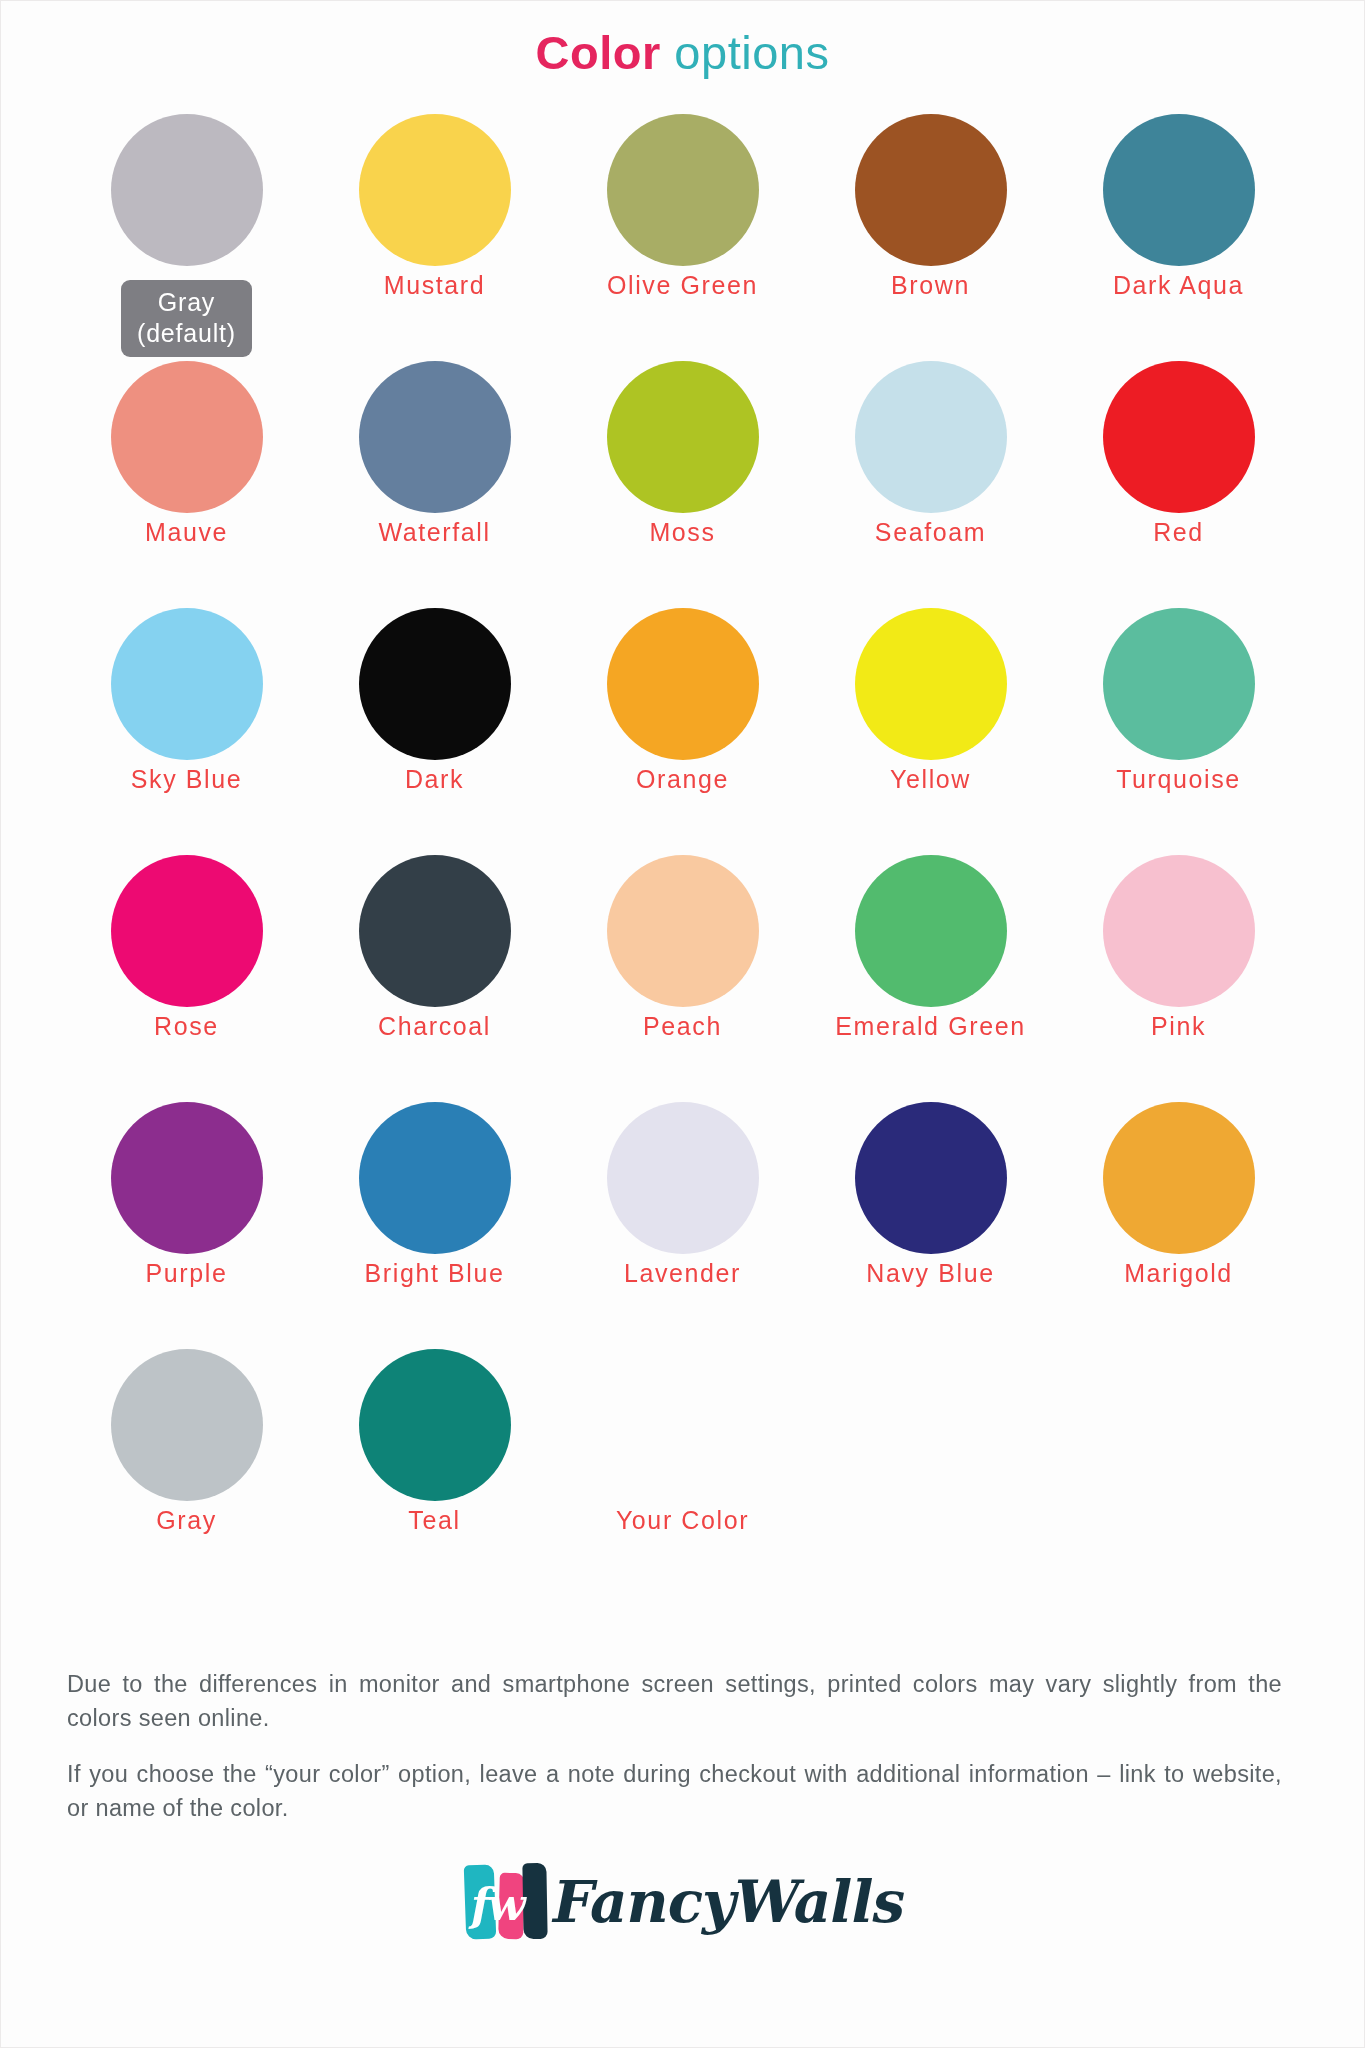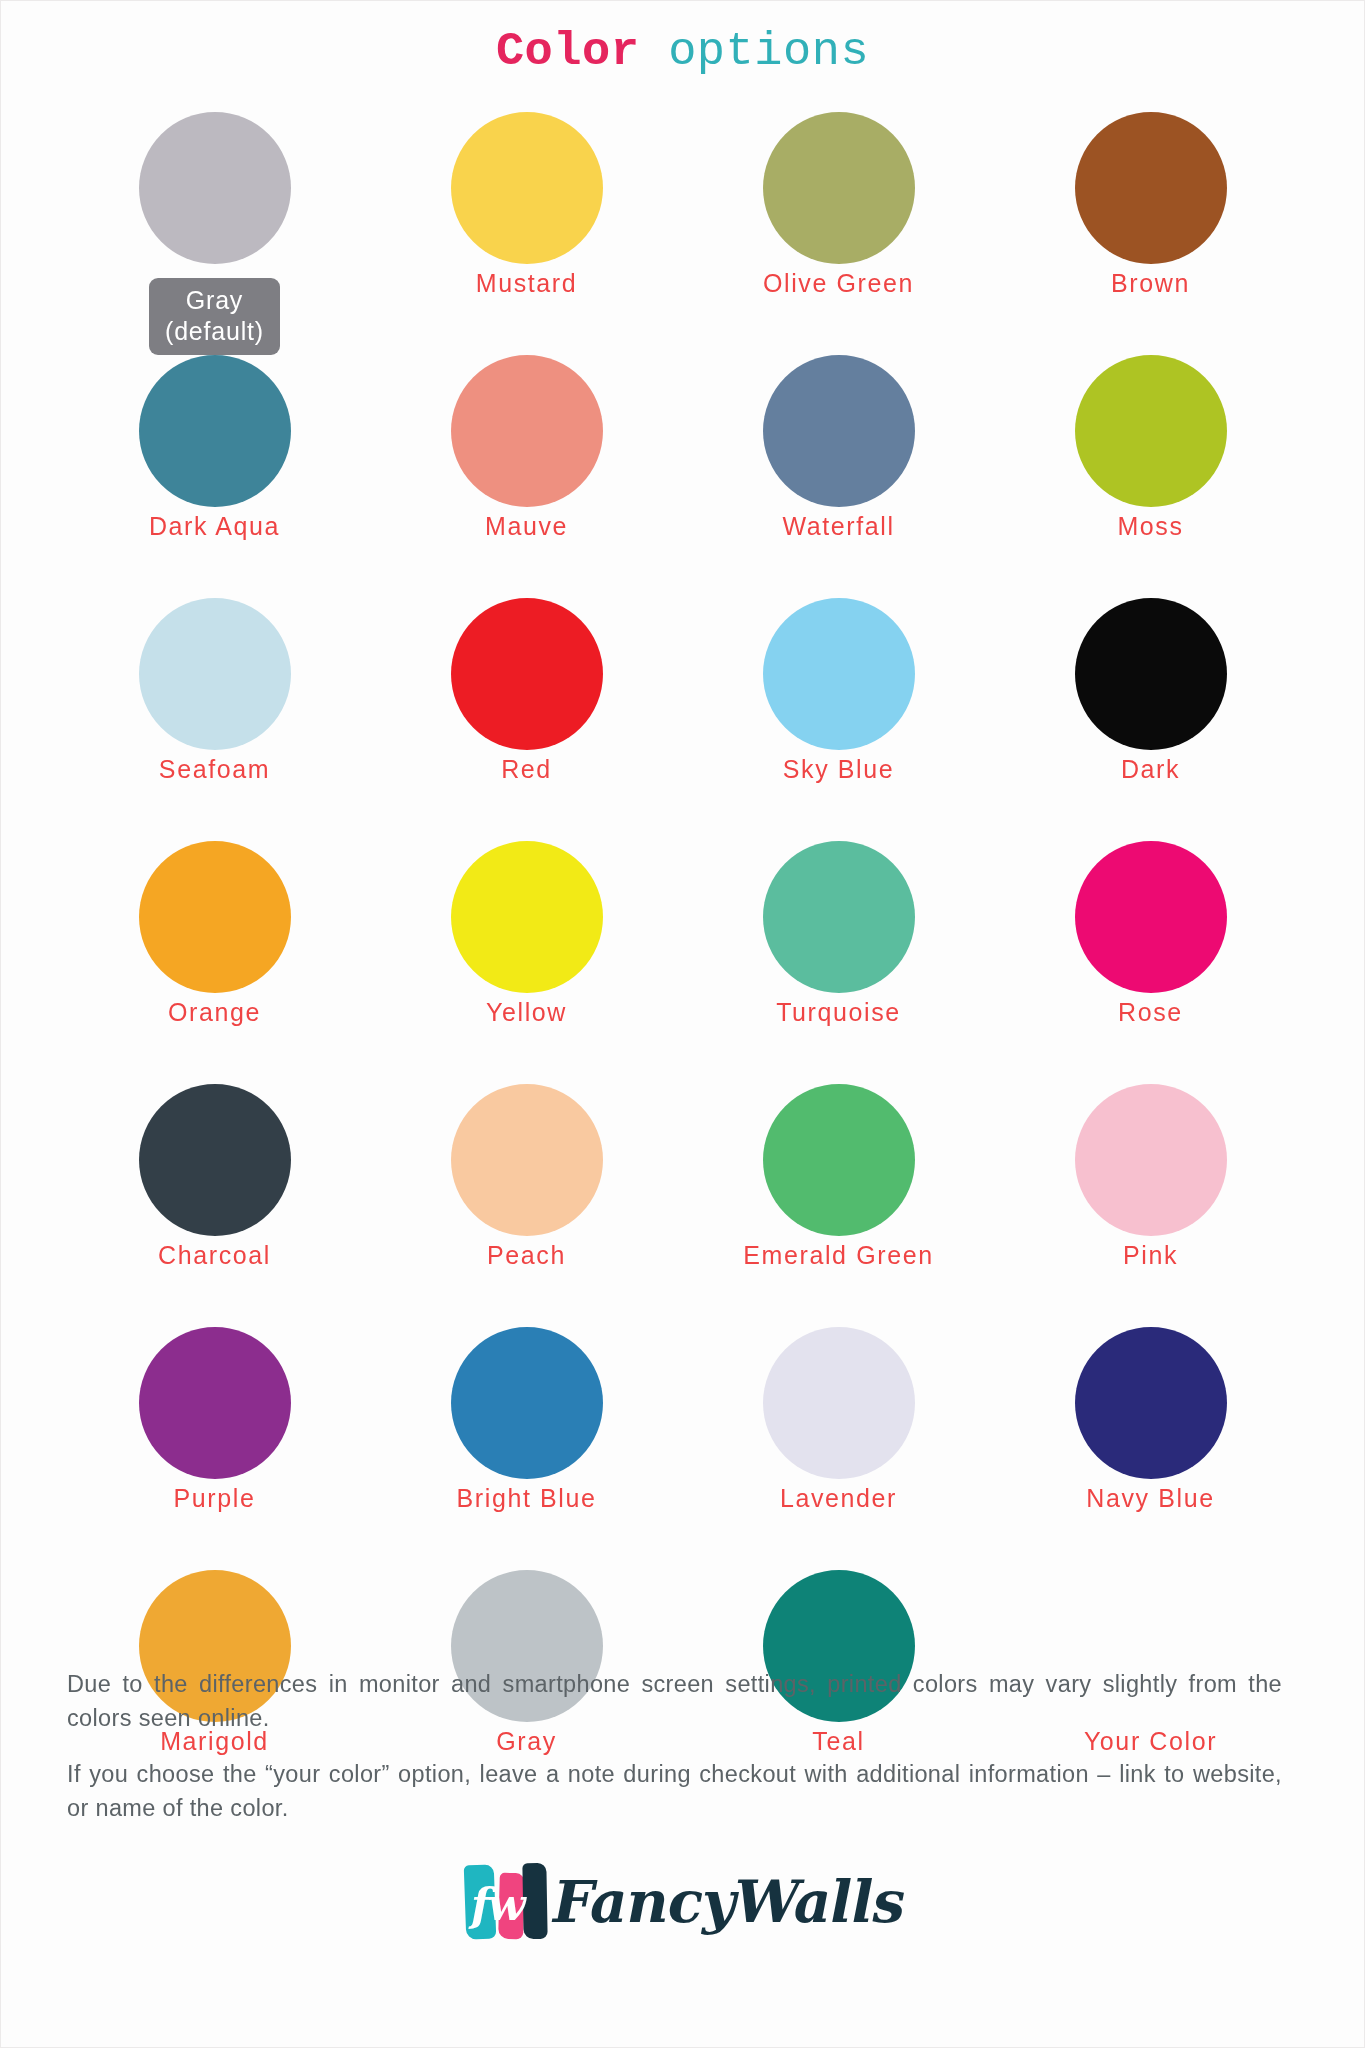--- a/index.html
+++ b/index.html
@@ -18,33 +18,31 @@
     overflow: hidden;
   }
 
   
   .title {
     text-align: center;
     padding-top: 24px;
     font-size: 47px;
     font-weight: 700;
     letter-spacing: 0.5px;
-    font-family: Liberation Mono, monospace;
   }
   .title .word-a { color: #e5255e; }
   .title .word-b { color: #31b0b8; font-weight: 400; }
 
   
   .grid {
     margin: 34px auto 0 auto;
     width: 1240px;
     display: grid;
-    grid-template-columns: repeat(4, 1fr);
+    grid-template-columns: repeat(5, 1fr);
     row-gap: 12px;
-    gap: 8px;
   }
   .cell {
     display: flex;
     flex-direction: column;
     align-items: center;
     height: 235px;
   }
   .dot {
     width: 152px;
     height: 152px;

